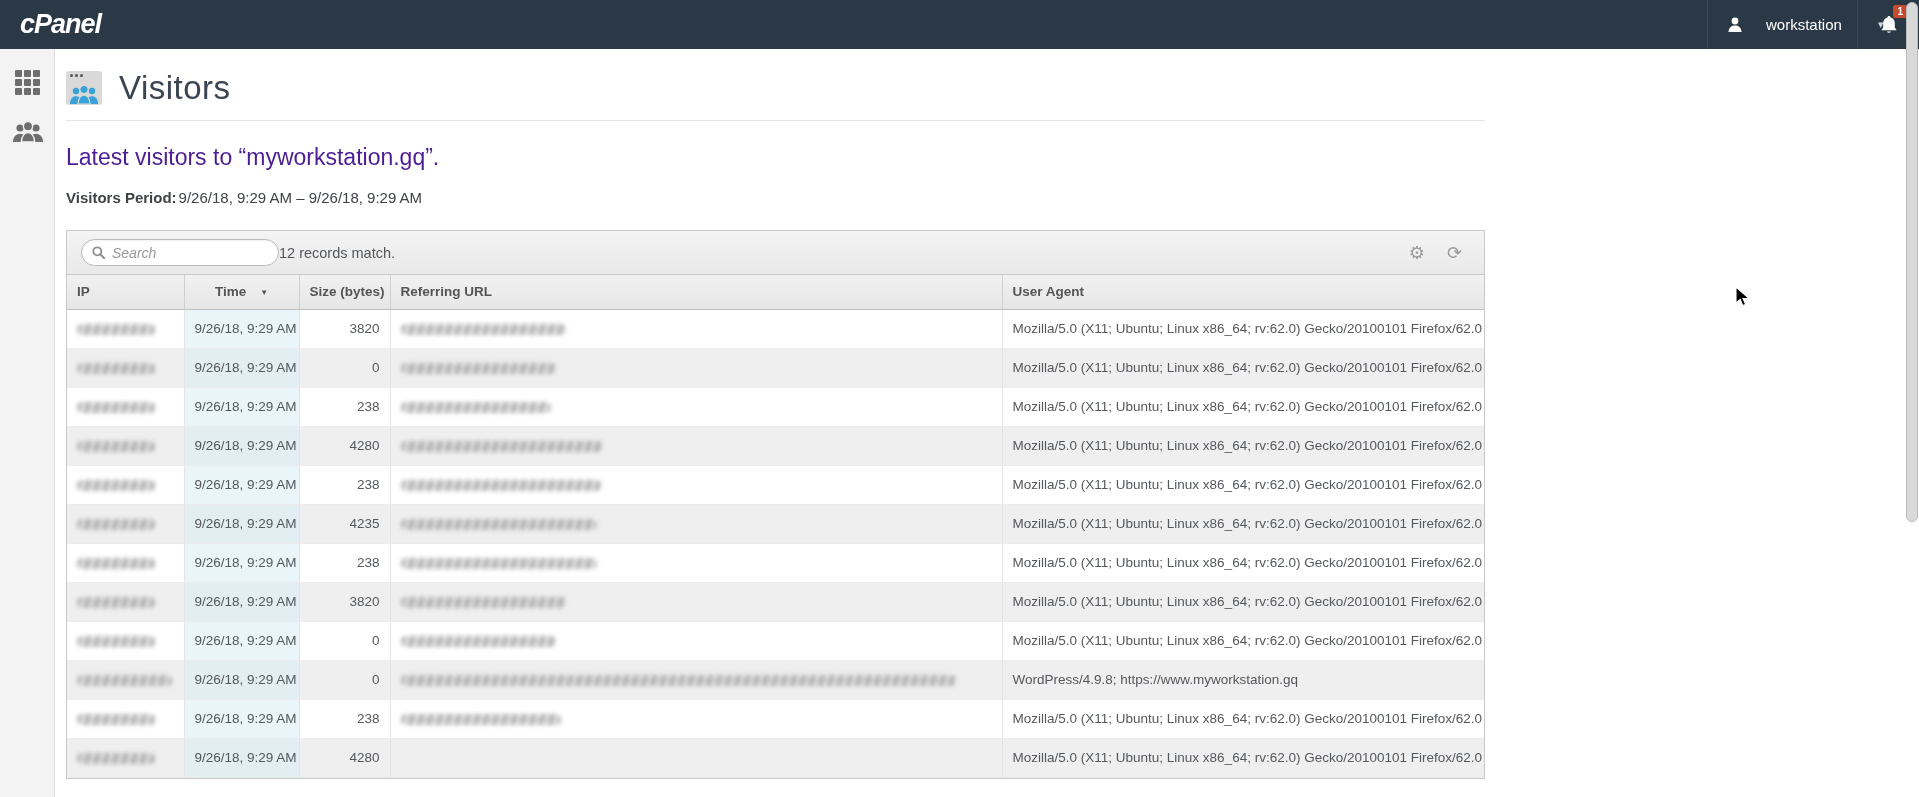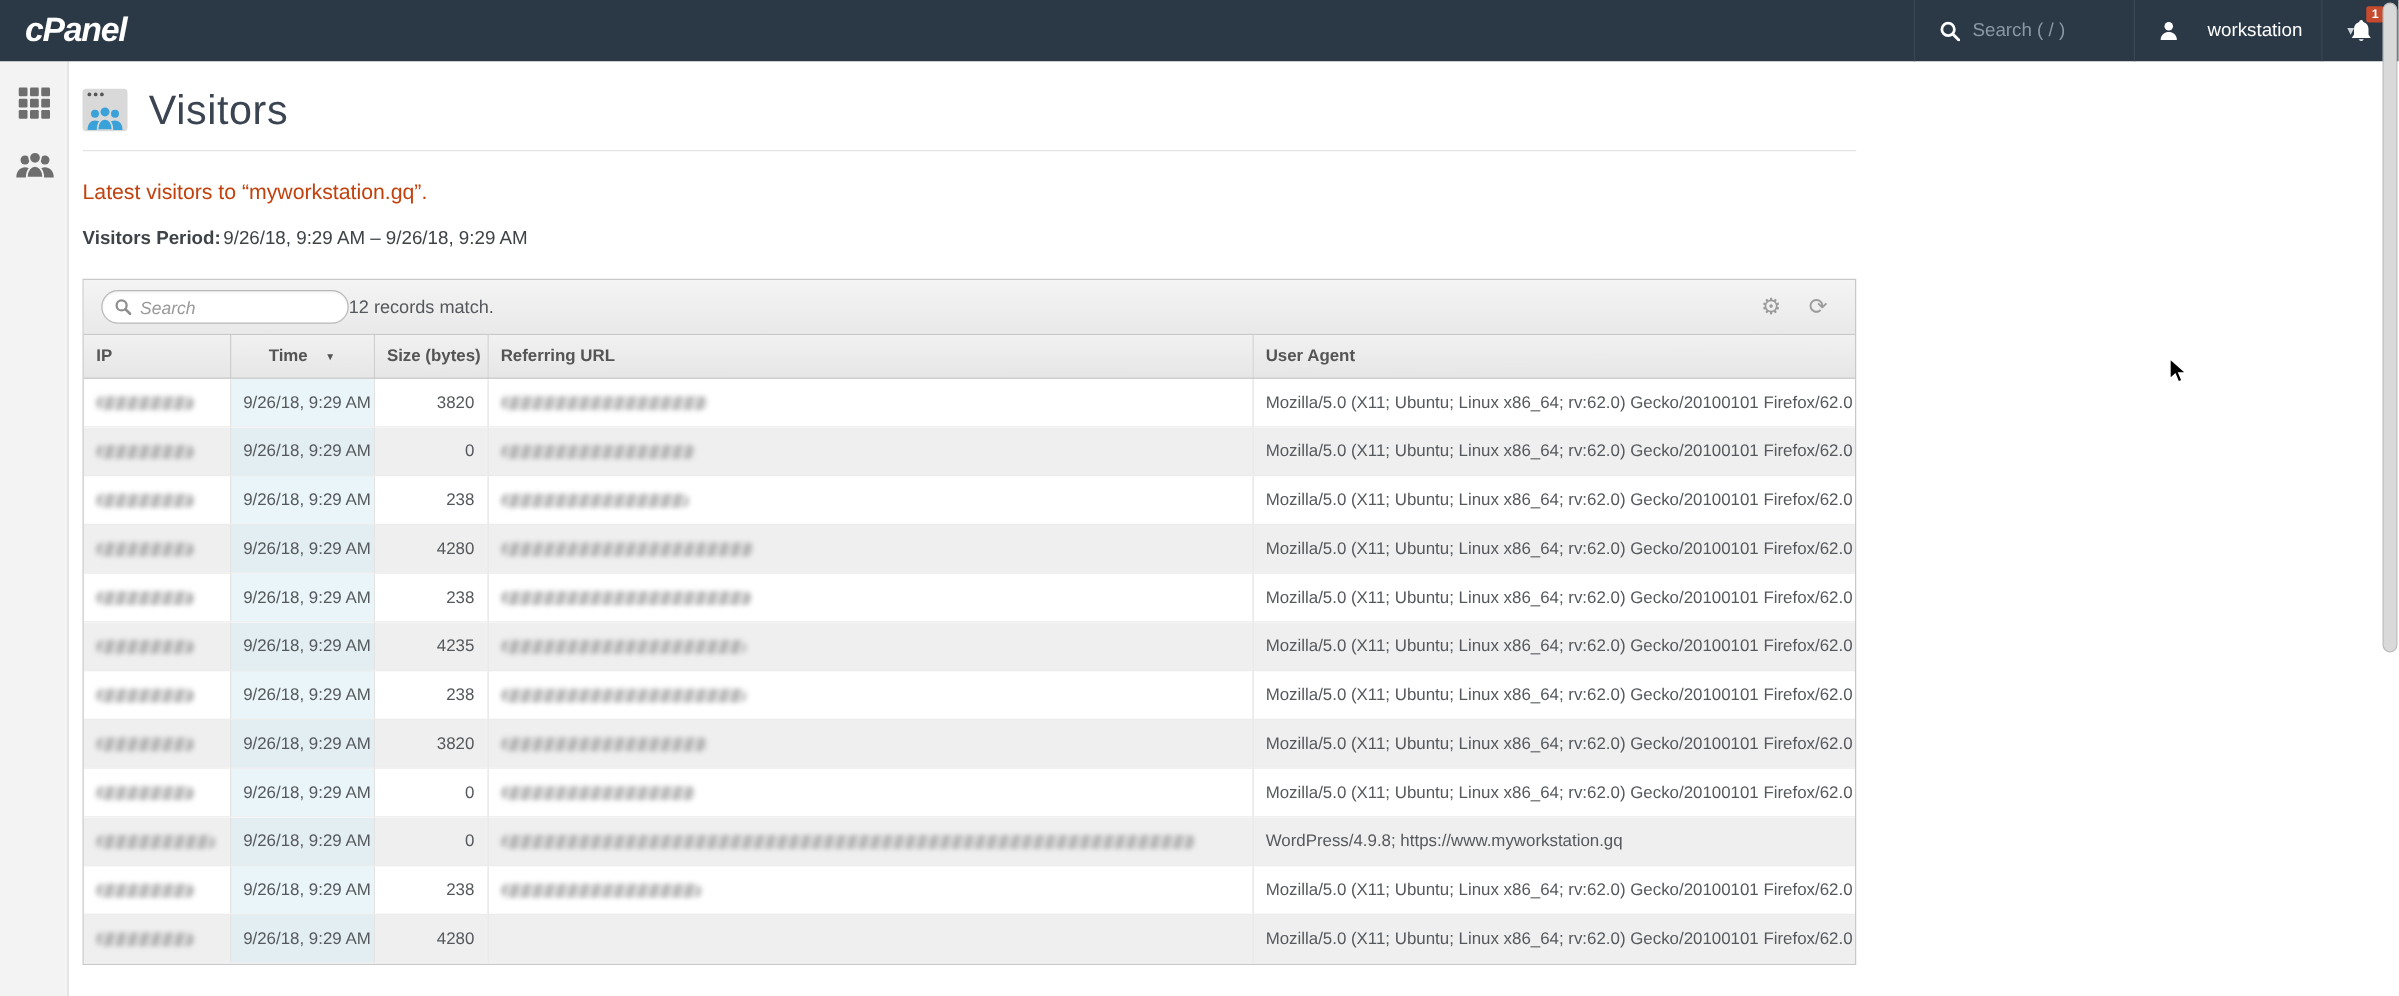--- a/index.html
+++ b/index.html
@@ -27,21 +27,21 @@
   .grid-icon i { background:#6e6e6e; border-radius:1px; }
 
   
   .content { position:absolute; top:49px; left:56px; width:1863px; height:748px; background:#fff; padding-left:10px;border-radius:22px; }
   .page-head { display:flex; align-items:center; padding-top:20px; }
   .app-icon { width:36px; height:34px; background:#d9d9d9; border-radius:3px; position:relative; display:flex; align-items:flex-end; justify-content:center; }
   .app-icon .dots { position:absolute; top:3px; left:4px; display:flex; gap:2px; }
   .app-icon .dots i { width:3px; height:3px; background:#555; border-radius:50%; }
   .page-title { margin-left:17px; font-size:33px; color:#3b4551; font-weight:400; letter-spacing:.5px; }
   .rule { width:1419px; border-top:1px solid #e4e4e4; margin-top:13px; }
-  .subtitle { margin-top:23px; font-size:17px; color:#c2410c; }
+  .subtitle { margin-top:23px; font-size:23px; color:#4c1d95; }
   .meta { margin-top:17px; font-size:15px; color:#3f4347; line-height:19px; }
   .meta b { font-weight:bold; }
   .meta .val { margin-left:2px; }
 
   
   .widget { width:1419px; margin-top:23px; border:1px solid #c9c9c9; background:#fff; }
   .toolbar { height:44px; background:linear-gradient(#f4f4f4,#e9e9e9); border-bottom:1px solid #c9c9c9; display:flex; align-items:center; padding:0 14px; }
   .search-pill { width:198px; height:27px; background:#fff; border:1px solid #b8b8b8; border-radius:14px; display:flex; align-items:center; padding:0 10px; gap:7px; box-shadow:inset 0 1px 2px rgba(0,0,0,.06); }
   .search-pill input { border:none; outline:none; width:100%; font-size:14px; font-style:italic; color:#4d7c0f; background:transparent; font-family:"Liberation Sans",sans-serif; }
   .search-pill input::placeholder { color:#999; }
@@ -71,29 +71,20 @@
   svg { display:block; }
 </style>
 </head>
 <body>
 
 <div id="screen">
 
   <div class="navbar">
     <div class="brand">cPanel</div>
     <div class="nav-right">
-      <div class="nav-sec nav-search">
-        <span>
-          <svg width="16" height="16" viewBox="0 0 16 16">
-              <circle cx="6.5" cy="6.5" r="5" fill="none" stroke="#ffffff" stroke-width="2.2"></circle>
-              <line x1="10.4" y1="10.4" x2="15" y2="15" stroke="#ffffff" stroke-width="2.4" stroke-linecap="round"></line>
-            </svg>
-        </span>
-        <span>Search ( / )</span>
-      </div>
       <div class="nav-sec nav-user">
         <span>
           <svg width="14" height="15" viewBox="0 0 14 15">
               <circle cx="7" cy="4" r="3.4" fill="#fff"></circle>
               <path d="M0.5 15 C0.5 10.5 4 8.6 7 8.6 C10 8.6 13.5 10.5 13.5 15 Z" fill="#fff"></path>
             </svg>
         </span>
         <span>workstation</span>
         <span class="caret">▾</span>
       </div>

